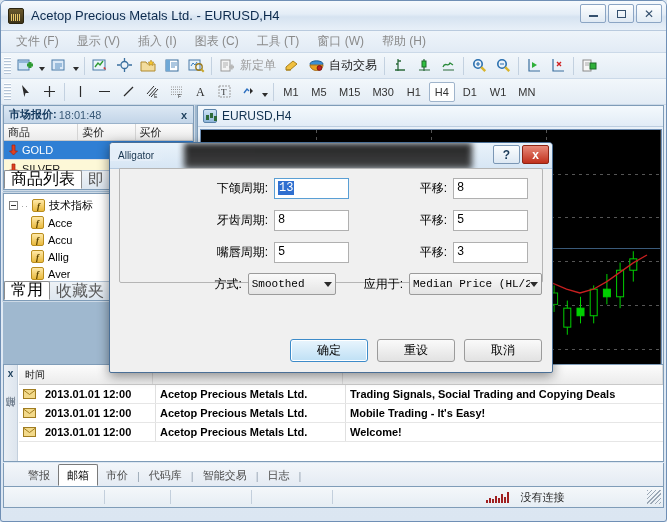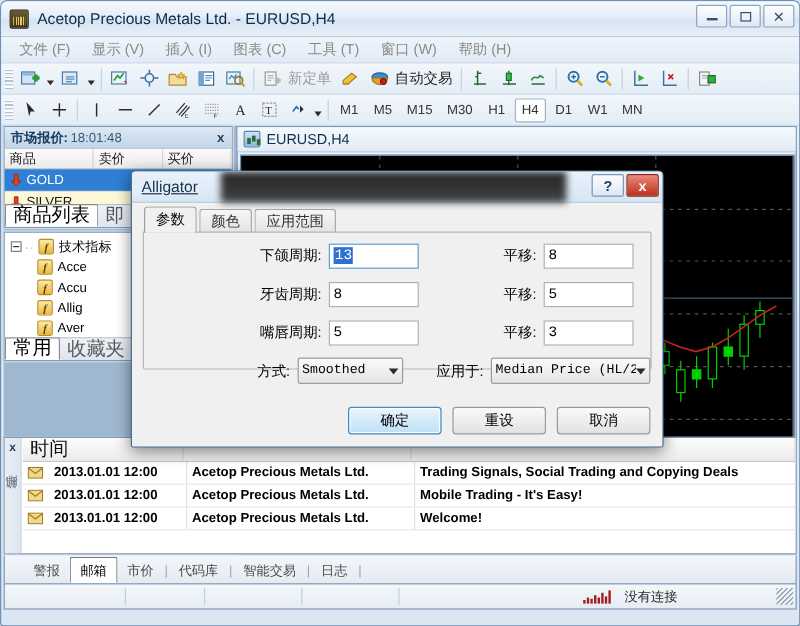--- a/index.html
+++ b/index.html
@@ -213,21 +213,21 @@
   }
   .term-x { font-size:10px; font-weight:bold; color:#20425f; text-align:center; margin-top:3px;}
   .term-vlabel {
     writing-mode:vertical-rl; transform:rotate(180deg);
     font-size:10px; color:#6a7888; margin:36px auto 0; letter-spacing:0;
   }
   .term-grid { position:absolute; left:15px; top:0; right:0; bottom:0; }
   .term-head {
     height:20px; display:flex; 
     background:linear-gradient(180deg,#fcfcfc,#ebebeb);
-    border-bottom:1px solid #c9c9c9; font-size:16px; color:#111;
+    border-bottom:1px solid #c9c9c9; font-size:10px; color:#111;
   }
   .term-col { padding:0 6px; border-right:1px solid #d8d8d8; height:100%;
     display:flex; align-items:center; white-space:nowrap;}
   .tc-time{ width:134px; } .tc-from{ width:190px; } .tc-subj{ flex:1; }
   .term-row {
     height:19px; display:flex; align-items:center; font-size:11px;
     color:#000; font-weight:bold; border-bottom:1px solid #e6e6e6;
   }
   .mail-icon { width:13px; height:10px; margin:0 5px 0 4px; flex:none;}
   .tr-cell { padding:0 4px; border-right:1px solid #e0e0e0; height:100%;
@@ -270,23 +270,23 @@
     position:relative; height:26px;
     background:linear-gradient(180deg,#e9f2fa 0%,#d7e6f4 100%);
     border-bottom:1px solid #b4c8dd;
     display:flex; align-items:center;
   }
   .dlg-title-blur {
     position:absolute; left:74px; top:0; right:80px; height:26px;
     background:linear-gradient(180deg,#1a1a1a,#3a3a3a);
     filter:blur(3px); opacity:.95;
   }
-  .dlg-title-text { position:relative; z-index:2; font-size:13px; color:#17344f;
+  .dlg-title-text { position:relative; z-index:2; font-size:10px; color:#17344f;
     padding-left:8px; background:linear-gradient(90deg,#e5eef8 0%,#e5eef8 72%,rgba(229,238,248,0) 100%);
-    padding-right:10px;text-decoration:underline;}
+    padding-right:10px;}
   .dlg-btns { position:absolute; right:3px; top:2px; display:flex; gap:2px; z-index:3;}
   .dlg-btn {
     width:27px; height:19px; border:1px solid #7b97b5; border-radius:2px;
     display:flex; align-items:center; justify-content:center;
     font-size:12px; font-weight:bold;
     background:linear-gradient(180deg,#fbfdfe,#dde8f3); color:#1b3b5a;
   }
   .dlg-btn.close {
     background:linear-gradient(180deg,#e88a7a,#c0301c); color:#fff;
     border-color:#8e2414;
@@ -801,25 +801,20 @@
   <div class="dlg">
     <div class="dlg-title">
       <div class="dlg-title-blur"></div>
       <div class="dlg-title-text">Alligator</div>
       <div class="dlg-btns">
         <div class="dlg-btn">?</div>
         <div class="dlg-btn close">x</div>
       </div>
     </div>
 
-    <div class="dlg-tabs">
-      <div class="dtab active">参数</div>
-      <div class="dtab">颜色</div>
-      <div class="dtab">应用范围</div>
-    </div>
 
     <div class="dlg-page">
       <div class="frow">
         <div class="flabel l1">下颌周期:</div>
         <div class="finput w1 focus">
             <span class="sel-text">13</span>
           </div>
         <div class="flabel l2">平移:</div>
         <div class="finput w2">
             <span>8</span>

